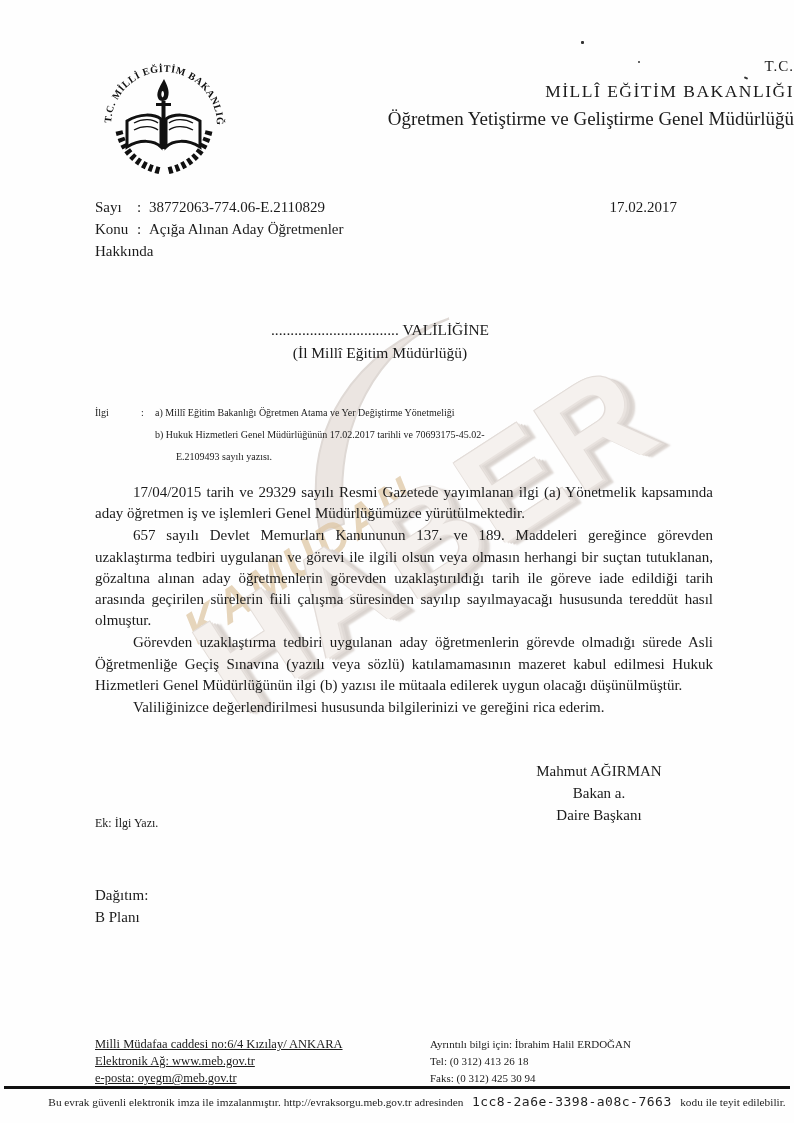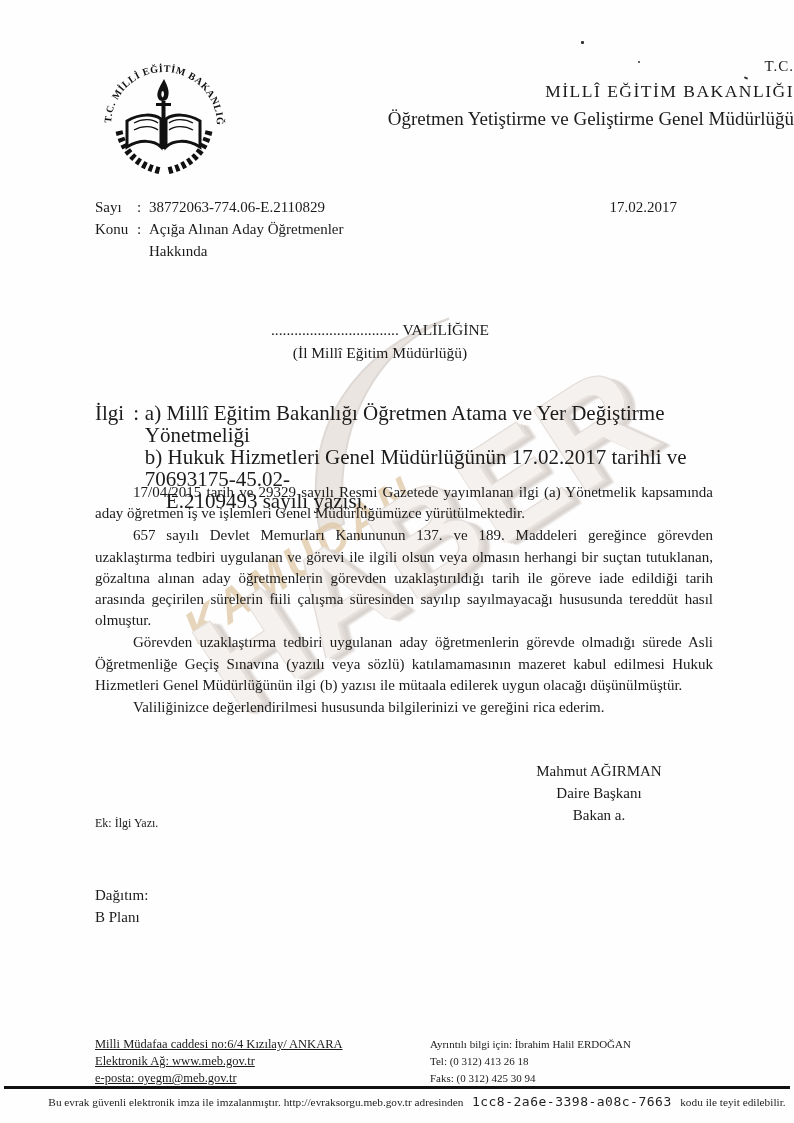--- a/index.html
+++ b/index.html
@@ -47,25 +47,25 @@
   .header-text{left:0;top:58px;width:794px;text-align:right;}
   .h-tc{font-size:15px;letter-spacing:1px;}
   .h-ministry{font-size:17.5px;letter-spacing:1.5px;margin-top:6px;}
   .h-directorate{font-size:19px;margin-top:6px;}
   
   .meta{left:95px;top:196px;width:620px;font-size:15px;line-height:22px;}
   .meta-row{display:flex;}
   .meta-label{width:42px;}
   .meta-sep{width:12px;}
   .meta-date{position:absolute;right:38px;top:0;}
-  .konu-hakkinda{margin-left:54px;}
+  .konu-hakkinda{}
   
   .recipient{left:0;top:318px;width:760px;text-align:center;font-size:15.5px;line-height:23px;}
   
-  .ilgi{left:95px;top:402px;width:625px;font-size:21px;line-height:22px;display:flex;}
+  .ilgi{left:95px;top:402px;width:625px;font-size:10px;line-height:22px;display:flex;}
   .ilgi-label{width:46px;}
   .ilgi-sep{width:14px;}
   .ilgi-b2{margin-left:21px;}
   
   .body-block{left:95px;top:482px;width:618px;font-size:15px;line-height:21.2px;text-align:justify;}
   .body-block p{margin:0 0 1px 0;text-indent:38px;}
   
   .signature{left:468px;top:760px;width:262px;text-align:center;font-size:15px;line-height:22px;}
   
   .ek{left:95px;top:816px;font-size:12px;}
@@ -164,22 +164,22 @@
 
     <div class="abs body-block">
       <p>17/04/2015 tarih ve 29329 sayılı Resmi Gazetede yayımlanan ilgi (a) Yönetmelik kapsamında aday öğretmen iş ve işlemleri Genel Müdürlüğümüzce yürütülmektedir.</p>
       <p>657 sayılı Devlet Memurları Kanununun 137. ve 189. Maddeleri gereğince görevden uzaklaştırma tedbiri uygulanan ve görevi ile ilgili olsun veya olmasın herhangi bir suçtan tutuklanan, gözaltına alınan aday öğretmenlerin görevden uzaklaştırıldığı tarih ile göreve iade edildiği tarih arasında geçirilen sürelerin fiili çalışma süresinden sayılıp sayılmayacağı hususunda tereddüt hasıl olmuştur.</p>
       <p>Görevden uzaklaştırma tedbiri uygulanan aday öğretmenlerin görevde olmadığı sürede Asli Öğretmenliğe Geçiş Sınavına (yazılı veya sözlü) katılamamasının mazeret kabul edilmesi Hukuk Hizmetleri Genel Müdürlüğünün ilgi (b) yazısı ile mütaala edilerek uygun olacağı düşünülmüştür.</p>
       <p>Valiliğinizce değerlendirilmesi hususunda bilgilerinizi ve gereğini rica ederim.</p>
     </div>
 
     <div class="abs signature">
       <div>Mahmut AĞIRMAN</div>
+      <div>Bakan a.</div>
       <div>Daire Başkanı</div>
-      <div>Bakan a.</div>
     </div>
 
     <div class="abs ek">Ek: İlgi Yazı.</div>
     <div class="abs dagitim">
       <div>Dağıtım:</div>
       <div>B Planı</div>
     </div>
 
     <div class="abs footer-left">
       <div>Milli Müdafaa caddesi no:6/4 Kızılay/ ANKARA</div>

